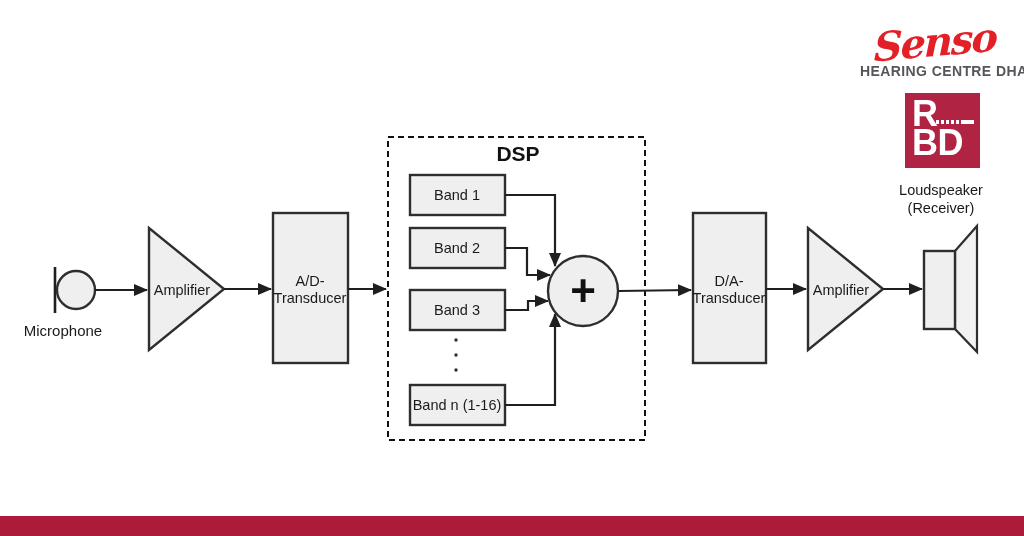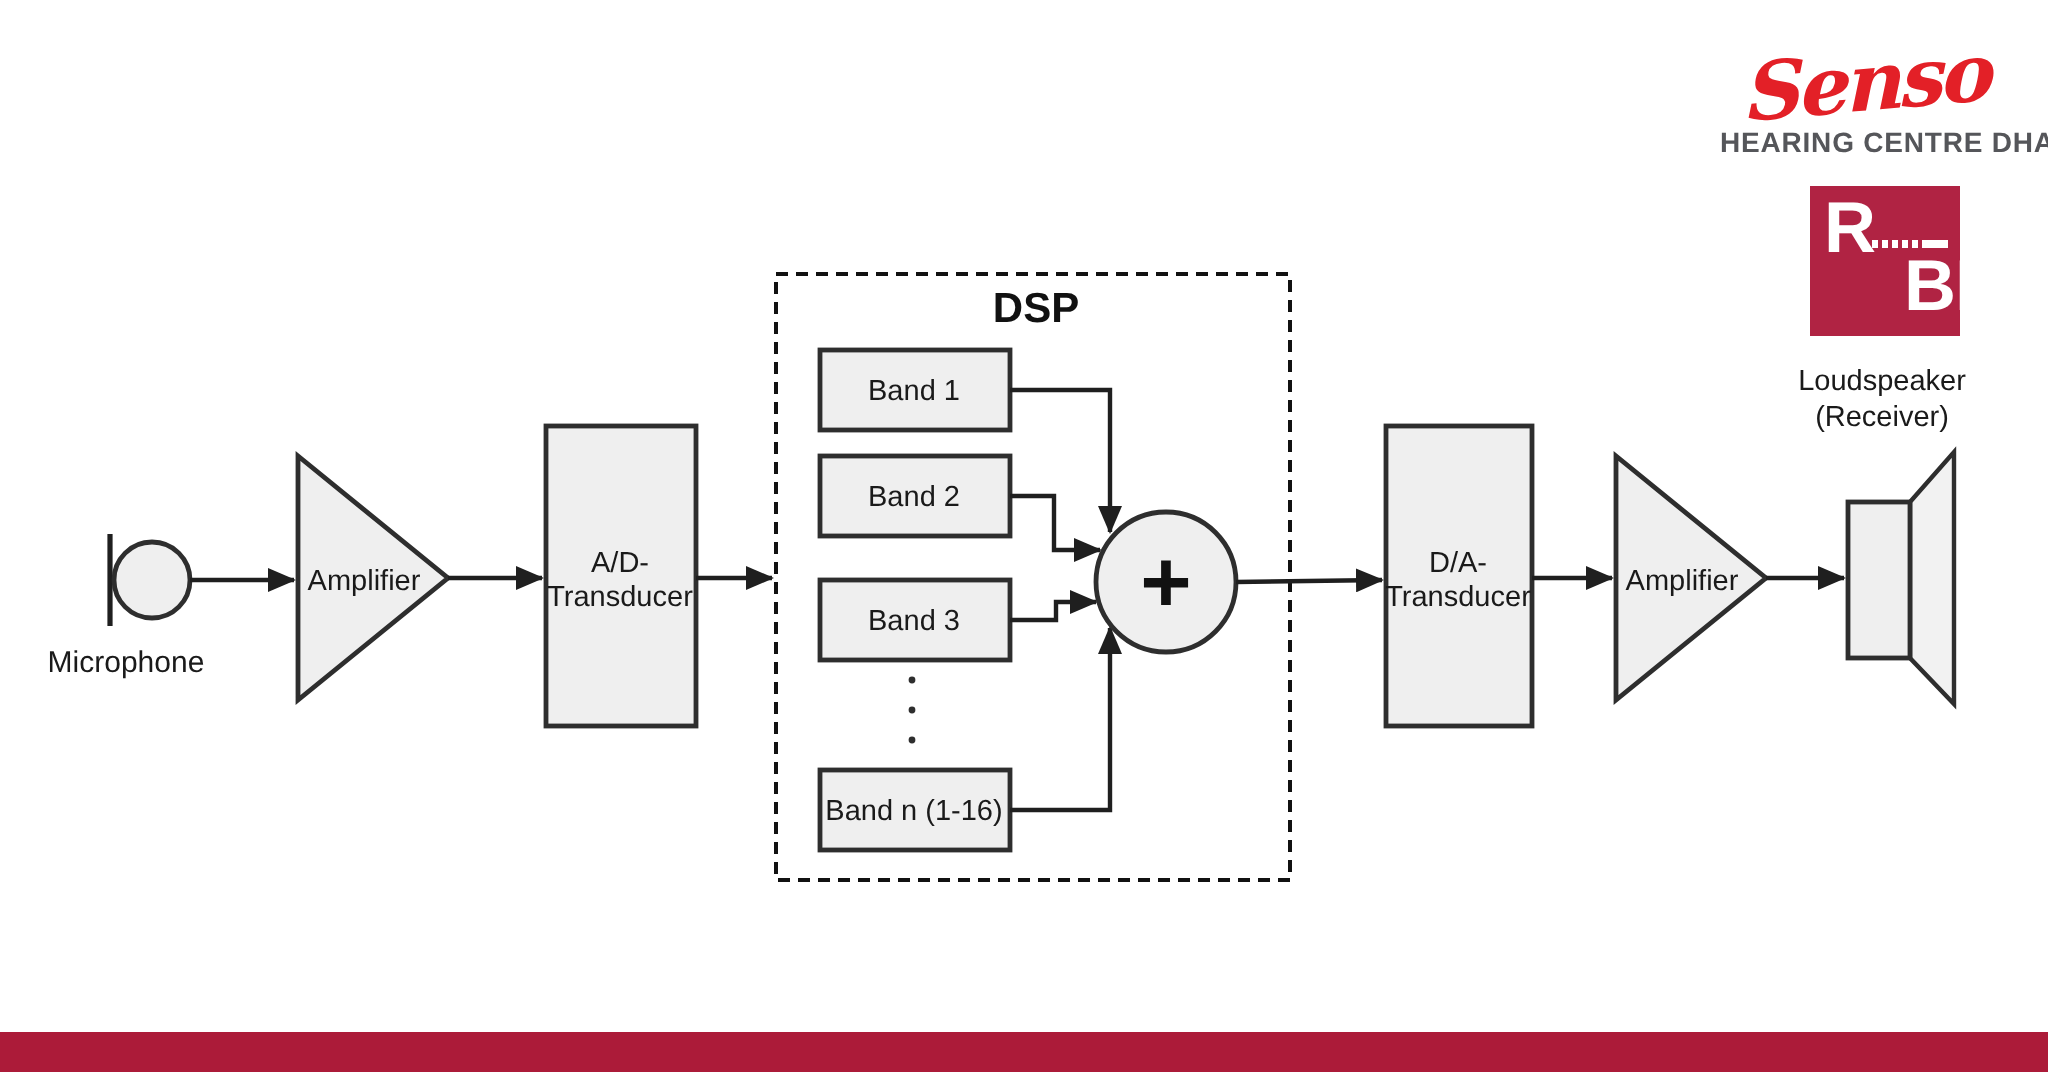--- a/index.html
+++ b/index.html
@@ -46,21 +46,21 @@
     width: 75px; height: 75px;
     background: #b02343;
   }
   .badge .r-letter, .badge .bd-letters {
     position: absolute; left: 7px;
     color: #ffffff; font-weight: bold;
     font-family: "Liberation Sans", sans-serif;
     font-size: 36px; line-height: 1; letter-spacing: -0.5px;
   }
   .badge .r-letter  { top: 3px; }
-  .badge .bd-letters{ top: 32px; margin-left: 40px; }
+  .badge .bd-letters{ top: 32px; }
   .badge .morse {
     position: absolute; left: 31px; top: 27px;
     display: flex; align-items: center; gap: 2px;
   }
   .badge .morse i { display: block; width: 3px; height: 4px; background: #ffffff; }
   .badge .morse i.dash { width: 13px; height: 4px; }
 
   .footer-bar {
     position: absolute; left: 0; top: 516px;
     width: 1024px; height: 20px;

